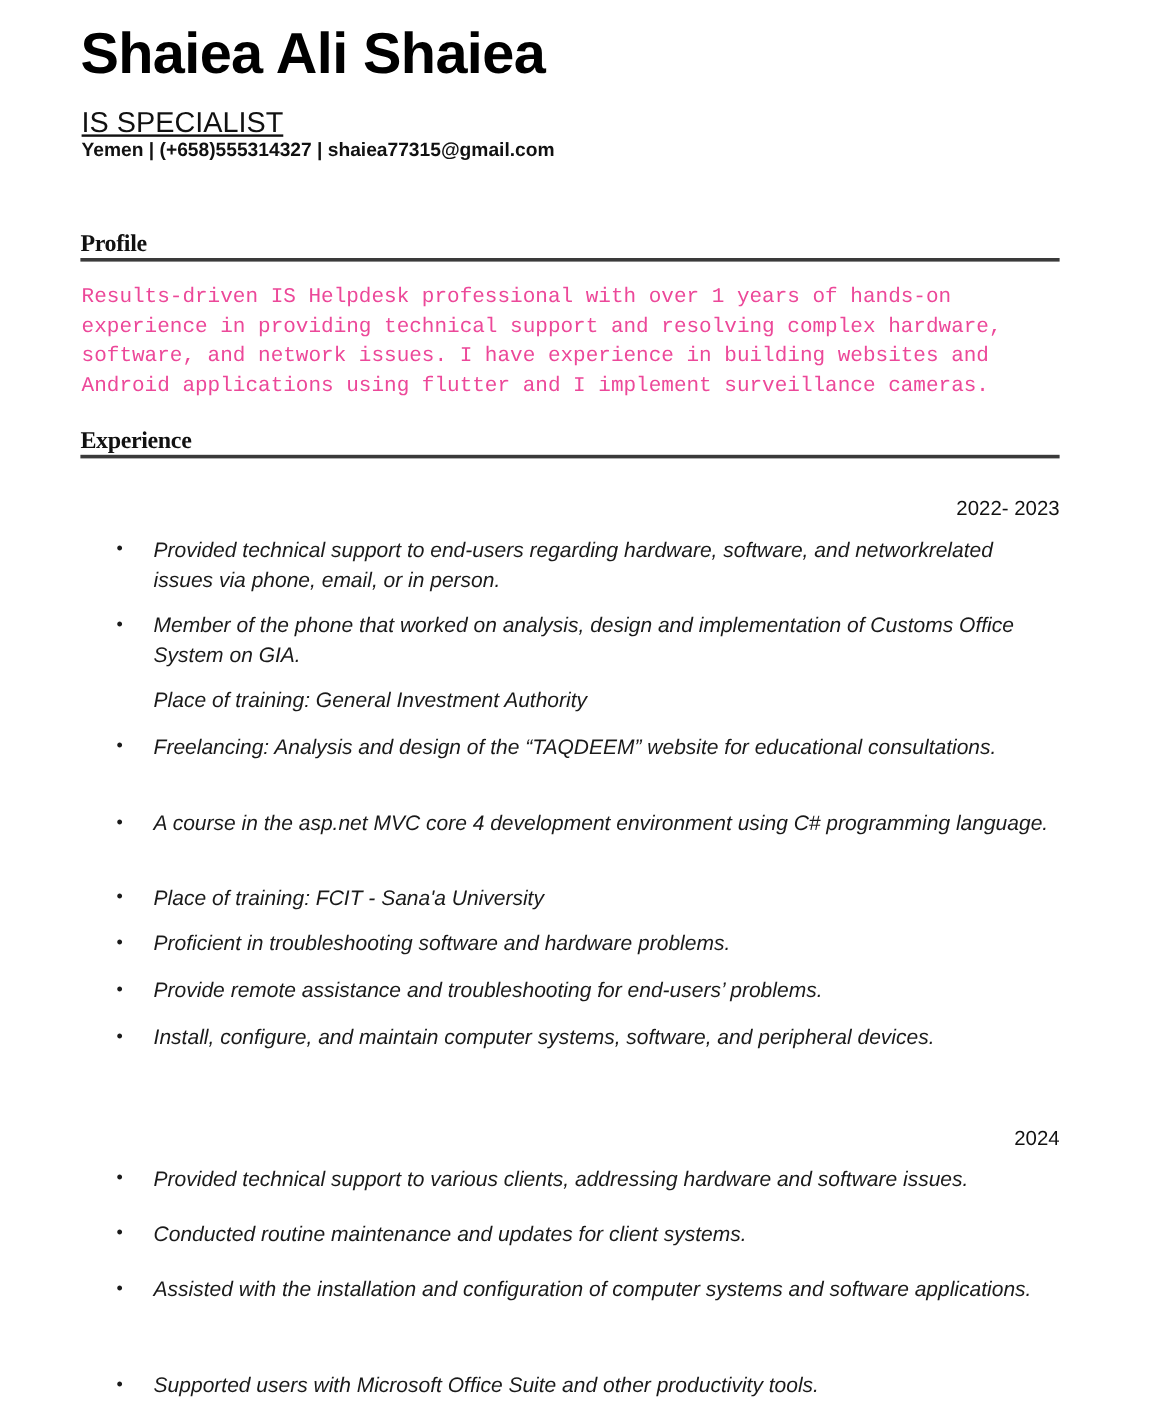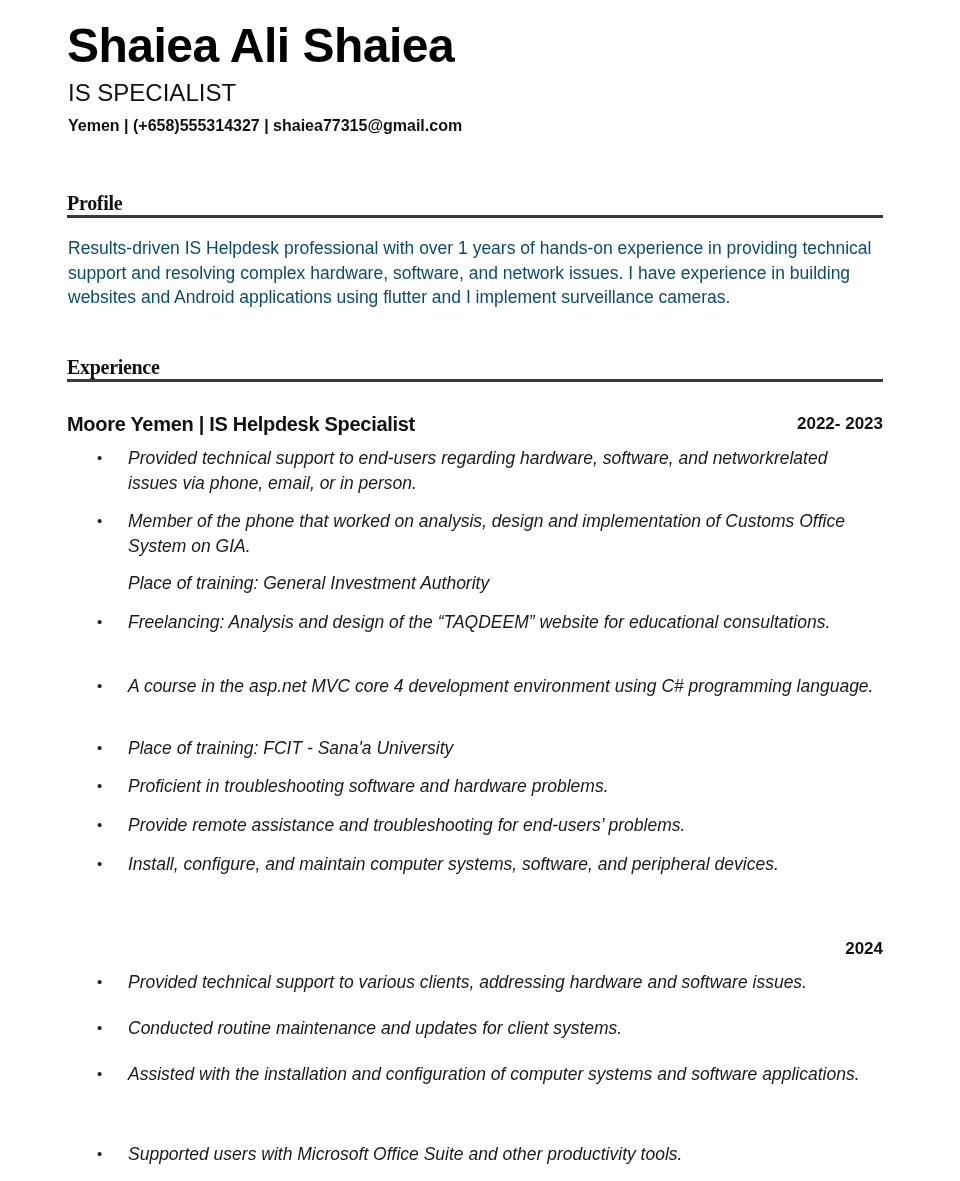--- a/index.html
+++ b/index.html
@@ -7,47 +7,47 @@
     width: 960px; height: 1181px; overflow: hidden; position: relative;
     font-family: "Liberation Sans", sans-serif; color: #111111;
   }
   .page { position: absolute; left: 67px; top: 0; width: 816px; }
   .name {
     position: absolute; left: 0; top: 18px;
     font-size: 48px; font-weight: bold; letter-spacing: -0.5px; line-height: 56px;
     color: #000;
   }
   .title {
-    position: absolute; left: 1px; top: 78px;
-    font-size: 24px; line-height: 30px; color: #111;
+    position: absolute; left: 1px; top: 88px;
+    font-size: 24px; line-height: 30px; color: #111; text-decoration: underline;
   }
   .contact {
     position: absolute; left: 1px; top: 116px;
     font-size: 16px; font-weight: bold; line-height: 20px; color: #111;
   }
   .section-head {
     position: absolute; left: 0; width: 816px;
     font-size: 20px; font-weight: bold; line-height: 26px; color: #111;
     letter-spacing: -0.3px;
     font-family: Liberation Serif, serif;
   }
   .rule {
     position: absolute; left: 0; width: 816px; height: 3px; background: #3a3a3a;
   }
   .profile-text {
     position: absolute; left: 1px; top: 236px; width: 810px;
-    font-size: 17.5px; line-height: 24.7px; color: #0c4a6e;
+    font-size: 17.5px; line-height: 24.7px; color: #ec4899; font-family: Liberation Mono, monospace;
   }
   .job-head {
     position: absolute; left: 0; width: 816px;
     font-size: 20px; font-weight: bold; line-height: 26px; color: #111; letter-spacing: -0.3px;
   }
   .job-date {
     position: absolute; right: 0; top: 0;
-    font-size: 17px; font-weight: bold; line-height: 26px; letter-spacing: 0; margin-left: 35px;
+    font-size: 17px; font-weight: normal; line-height: 26px; letter-spacing: 0; margin-left: 35px;
   }
   .bullet {
     position: absolute; left: 0; width: 816px;
     font-size: 17.5px; line-height: 24.5px; color: #1a1a1a;
   }
   .bullet .dot {
     position: absolute; left: 30px; top: 0; font-size: 15px;
   }
   .bullet .txt { position: absolute; left: 61px; width: 750px; font-style: italic; }
 </style>
@@ -60,21 +60,20 @@
   <div class="contact">Yemen | (+658)555314327 | shaiea77315@gmail.com</div>
 
   <div class="section-head" style="top:190px;">Profile</div>
   <div class="rule" style="top:215px;"></div>
   <div class="profile-text">Results-driven IS Helpdesk professional with over 1 years of hands-on experience in providing technical support and resolving complex hardware, software, and network issues. I have experience in building websites and Android applications using flutter and I implement surveillance cameras.</div>
 
   <div class="section-head" style="top:354px;">Experience</div>
   <div class="rule" style="top:379px;"></div>
 
   <div class="job-head" style="top:411px;">
-    <span>Moore Yemen | IS Helpdesk Specialist</span>
     <span class="job-date">2022- 2023</span>
   </div>
 
   <div class="bullet" style="top:446px;">
     <span class="dot">•</span>
     <span class="txt">Provided technical support to end-users regarding hardware, software, and networkrelated issues via phone, email, or in person.</span>
   </div>
   <div class="bullet" style="top:509px;">
     <span class="dot">•</span>
     <span class="txt">Member  of the phone that worked on analysis, design and implementation of Customs Office System on GIA.</span>

